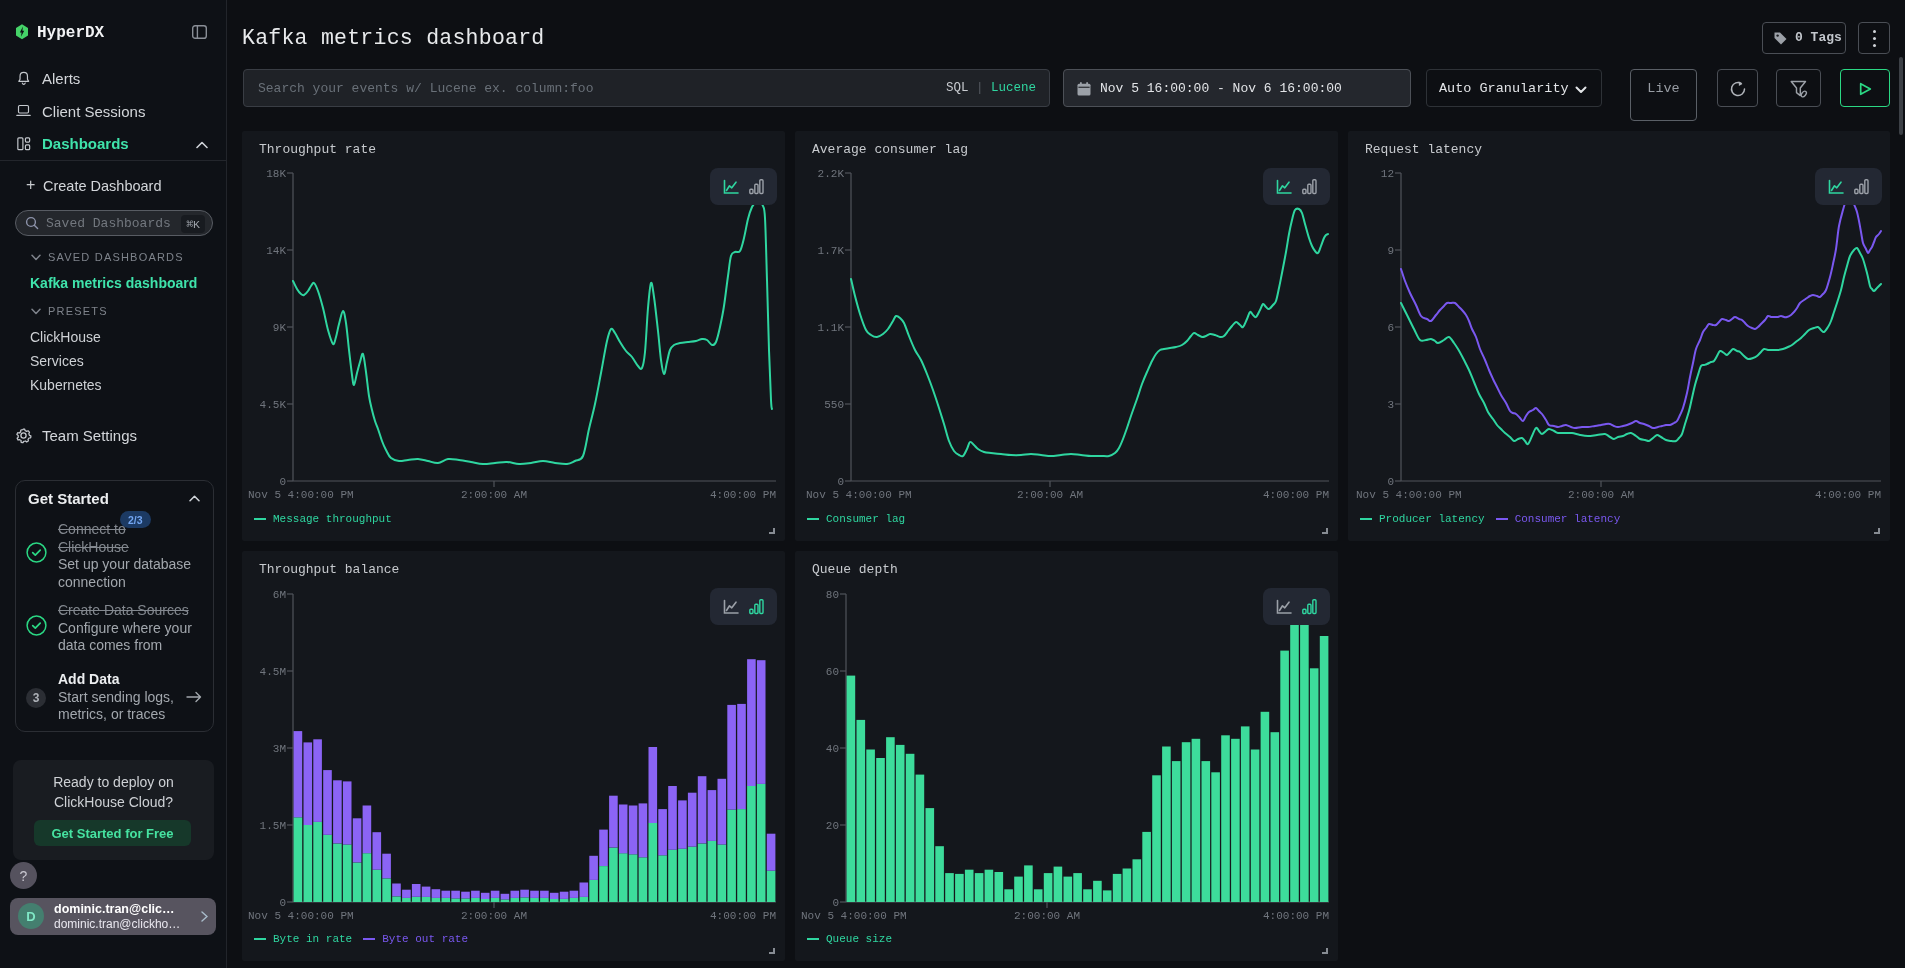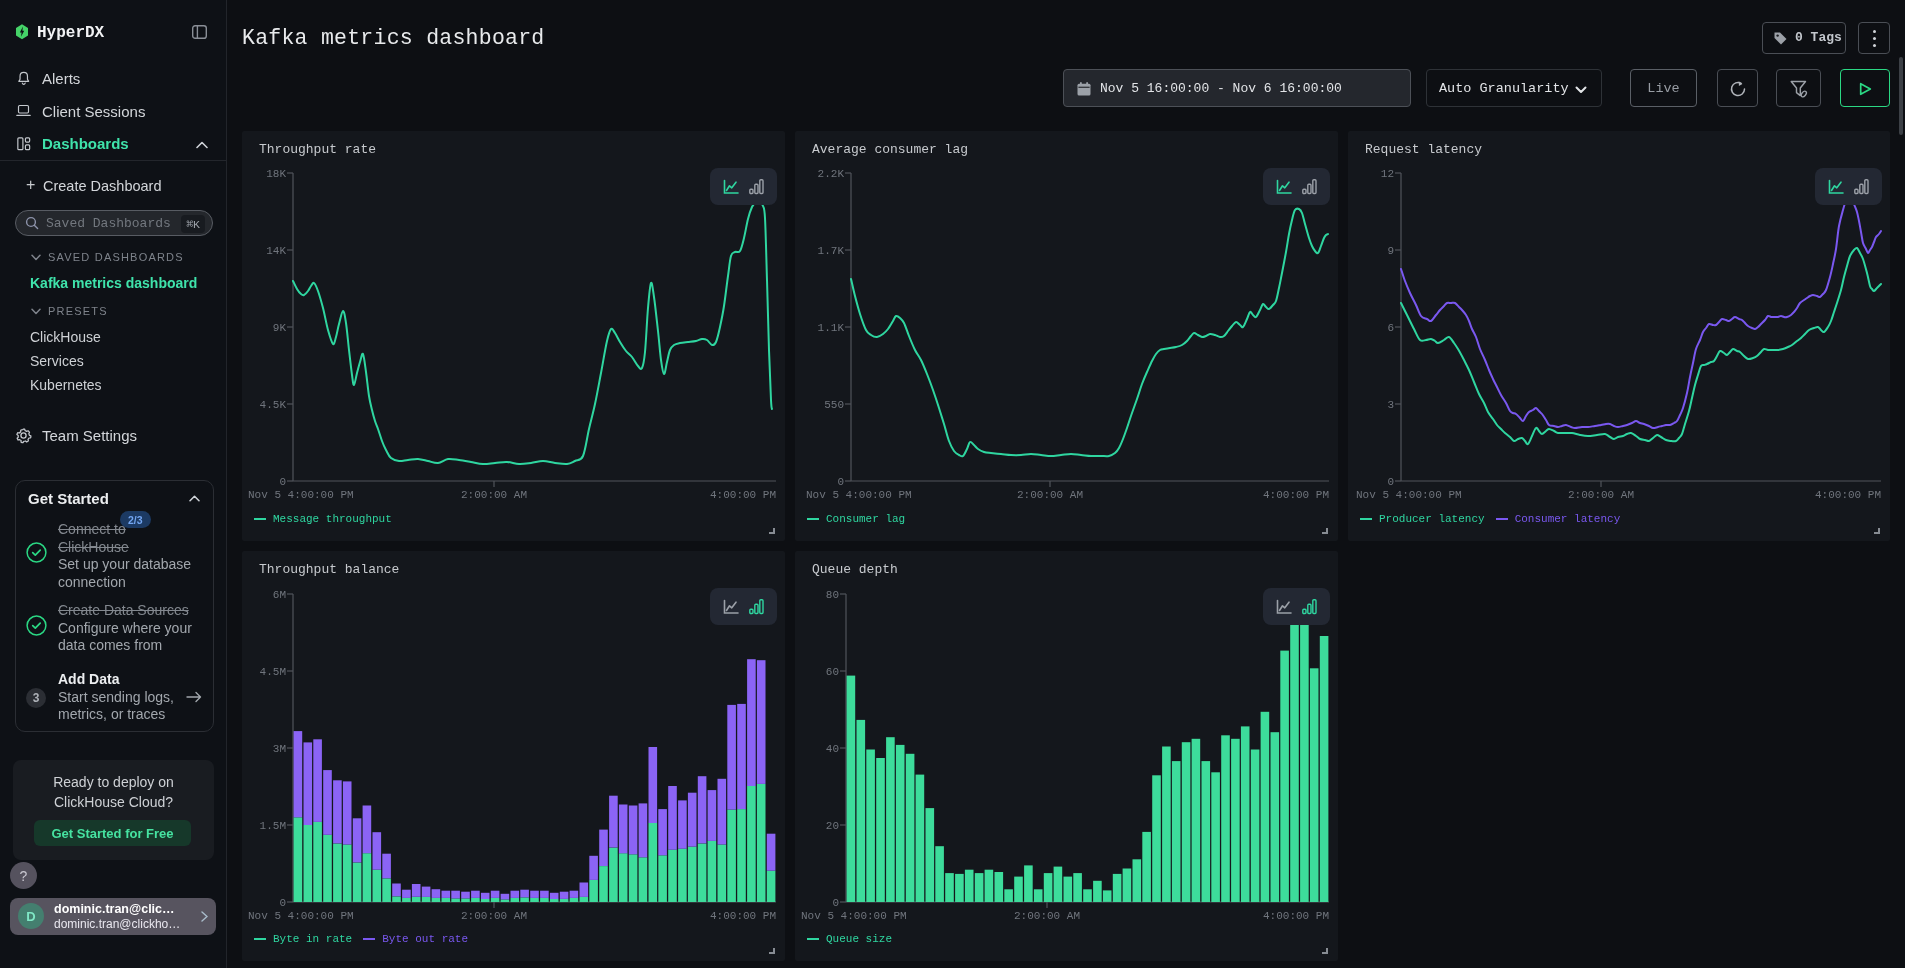--- a/index.html
+++ b/index.html
@@ -162,40 +162,45 @@
     <svg style="position:absolute;left:10px;top:8px" width="15" height="15" viewBox="0 0 15 15">
       <path d="M1.5 1.5 H7 L13.5 8 L8 13.5 L1.5 7 Z" fill="#9ca1a8"></path>
       <circle cx="4.6" cy="4.6" r="1.2" fill="#1a1c20"></circle>
     </svg>
     <span style="position:absolute;left:32px;top:7px;font-size:13px;font-weight:bold;color:#c3c7cd;">0 Tags</span>
   </div>
   <div class="btn" style="left:1858px;top:22px;width:32px;height:32px;">
     <div style="position:absolute;left:14px;top:7px;width:3px;height:3px;background:#cfd3d8;border-radius:50%;box-shadow:0 7px 0 #cfd3d8,0 14px 0 #cfd3d8;"></div>
   </div>
 
+  <div style="position:absolute;left:243px;top:69px;width:807px;height:38px;background:#1f2227;
+       border:1px solid #393d44;border-radius:4px;">
+    <div class="mono" style="position:absolute;left:14px;top:11px;font-size:13px;color:#697078;">Search your events w/ Lucene ex. column:foo</div>
+    <div class="mono" style="position:absolute;right:13px;top:11px;font-size:12.5px;color:#c9ccd1;">SQL <span style="color:#555a61">|</span> <span style="color:#2fd6a0">Lucene</span></div>
+  </div>
 
   <div style="position:absolute;left:1063px;top:69px;width:348px;height:38px;background:#24272d;
        border:1px solid #4c5057;border-radius:4px;">
     <svg style="position:absolute;left:13px;top:12px" width="14" height="14" viewBox="0 0 14 14">
       <rect x="0.5" y="1.8" width="13" height="11.7" rx="1.5" fill="#9ca1a8"></rect>
       <rect x="3" y="0" width="1.8" height="3.6" rx="0.9" fill="#9ca1a8"></rect>
       <rect x="9.2" y="0" width="1.8" height="3.6" rx="0.9" fill="#9ca1a8"></rect>
       <rect x="1.4" y="4.7" width="11.2" height="1.1" fill="#1e2126"></rect>
     </svg>
     <div class="mono" style="position:absolute;left:36px;top:11px;font-size:13px;color:#e2e4e7;">Nov 5 16:00:00 - Nov 6 16:00:00</div>
   </div>
 
   <div style="position:absolute;left:1426px;top:69px;width:176px;height:38px;border:1px solid #2e3237;border-radius:4px;">
     <div class="mono" style="position:absolute;left:12px;top:11px;font-size:13.5px;color:#e2e4e7;">Auto Granularity</div>
     <svg style="position:absolute;right:14px;top:16px" width="12" height="8" viewBox="0 0 12 8" fill="none">
       <path d="M1.5 1.5 L6 6 L10.5 1.5" stroke="#e2e4e7" stroke-width="2" stroke-linecap="round" stroke-linejoin="round"></path>
     </svg>
   </div>
 
-  <div style="position:absolute;left:1630px;top:69px;width:67px;height:38px;border:1px solid #5a5f66;border-radius:4px;">
+  <div style="position:absolute;left:1630px;top:69px;width:67px;height:52px;border:1px solid #5a5f66;border-radius:4px;">
     <div class="mono" style="position:absolute;left:0;top:11px;width:100%;text-align:center;font-size:13.5px;color:#989da4;">Live</div>
   </div>
 
   <div class="btn" style="left:1717px;top:69px;width:41px;height:38px;">
     <svg style="position:absolute;left:11px;top:10px" width="18" height="18" viewBox="0 0 18 18" fill="none">
       <path d="M15.5 9 A6.5 6.5 0 1 1 12.2 3.35" stroke="#b0b4ba" stroke-width="1.5" stroke-linecap="round"></path>
       <path d="M9.8 1.2 L13.4 3.9 L9.9 6.0 Z" fill="#b0b4ba"></path>
     </svg>
   </div>
 

